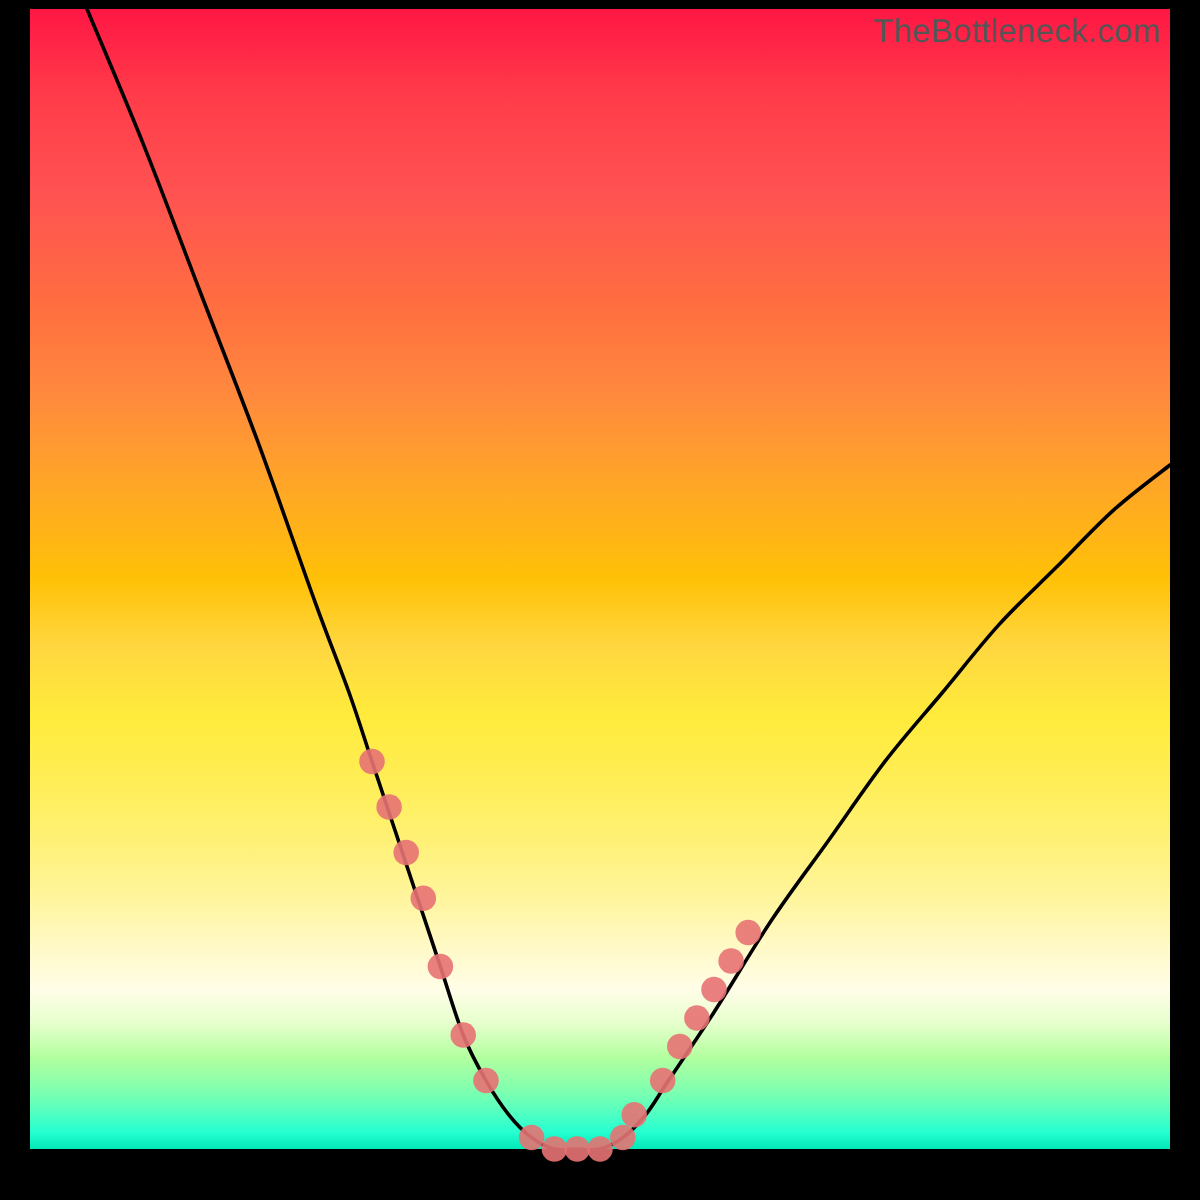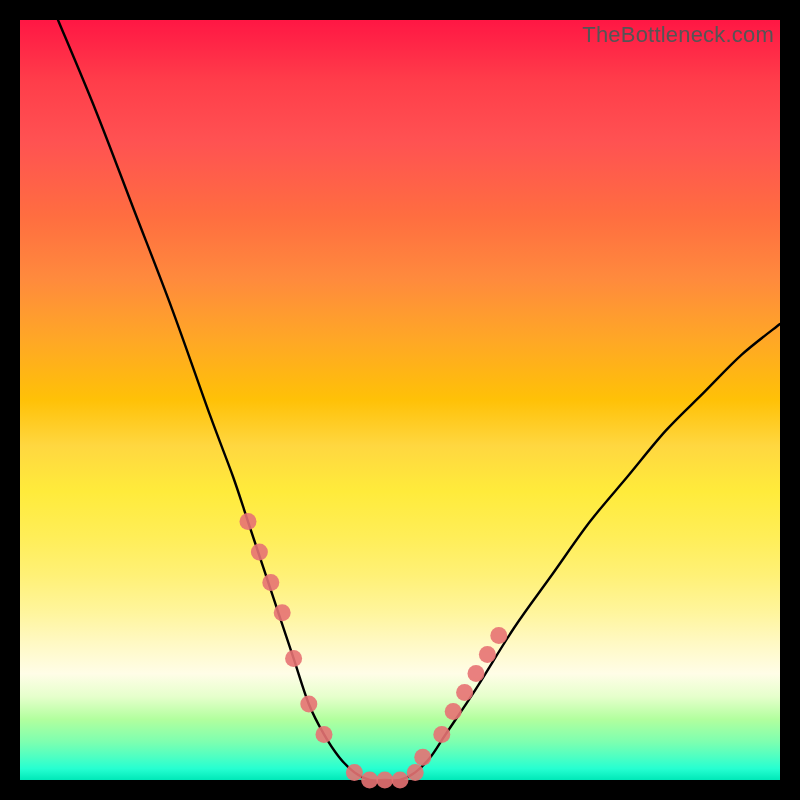--- a/index.html
+++ b/index.html
@@ -13,21 +13,21 @@
   }
   .chart-wrap {
     position: relative;
     width: 800px;
     height: 800px;
     background: #000;
   }
   .plot-area {
     position: absolute;
     left: 20px;
-    top: 20px;
+    top: 6px;
     width: 760px;
     height: 760px;
     background: linear-gradient(to bottom,
       #ff1744 0%,
       #ff3d4a 8%,
       #ff5252 16%,
       #ff6e40 26%,
       #ff8a3d 34%,
       #ffa726 42%,
       #ffc107 50%,

